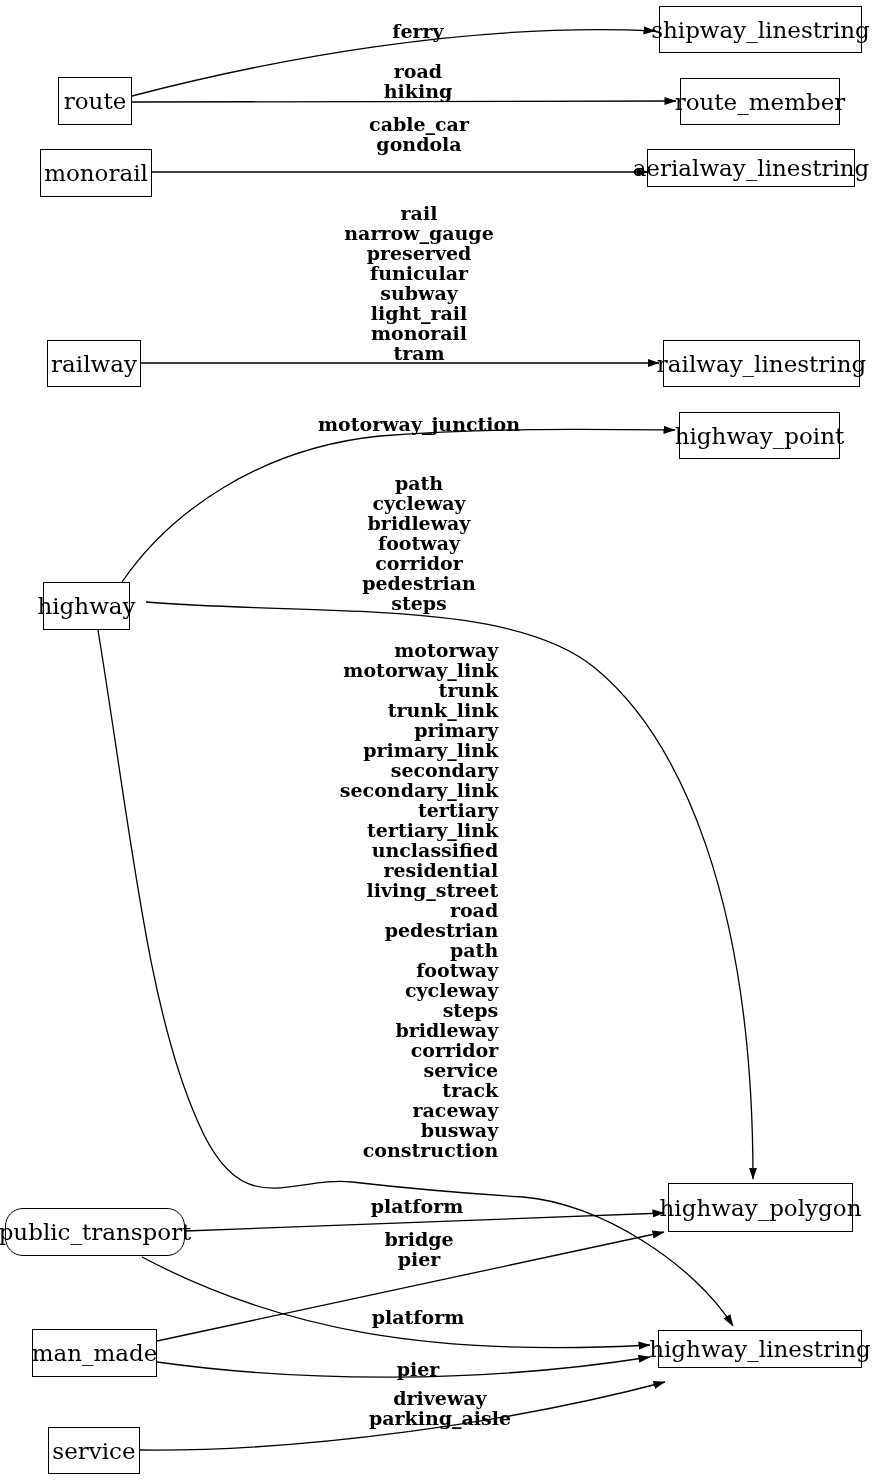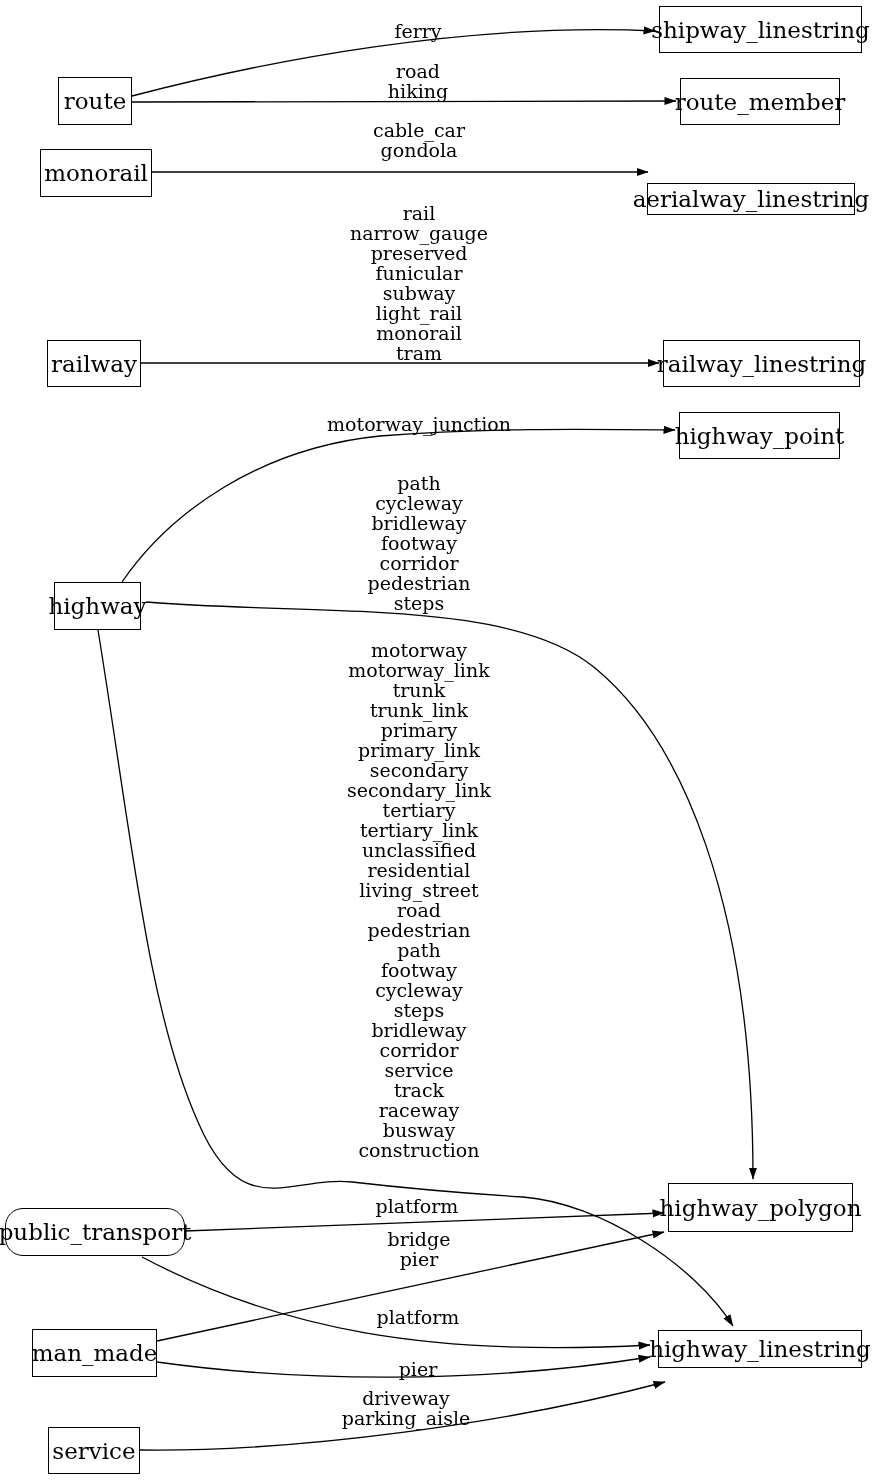--- a/index.html
+++ b/index.html
@@ -40,20 +40,21 @@
     white-space: nowrap;
   }
   .edge-label {
     position: absolute;
     transform: translateX(-50%);
     text-align: center;
     font-size: 19px;
     line-height: 20px;
     color: #000000;
     white-space: nowrap;
+    font-weight: bold;
   }
 </style>
 </head>
 <body>
 
 <div id="canvas">
   <svg id="edge-layer" viewBox="0 0 873 1480" xmlns="http://www.w3.org/2000/svg">
     <defs>
       <marker id="arrowhead" markerUnits="userSpaceOnUse" markerWidth="13" markerHeight="9" refX="11.5" refY="4.5" orient="auto">
         <path d="M0,0.4 L12,4.5 L0,8.6 z" fill="#000000"></path>
@@ -80,33 +81,33 @@
       </div>
       <div class="node" style="left: 659px; top: 6px; width: 203px; height: 47px;">
         <span>shipway_linestring</span>
       </div>
       <div class="node" style="left: 680px; top: 78px; width: 160px; height: 47px;">
         <span>route_member</span>
       </div>
       <div class="node" style="left: 40px; top: 149px; width: 112px; height: 48px;">
         <span>monorail</span>
       </div>
-      <div class="node" style="left: 647px; top: 149px; width: 208px; height: 32px; margin-top: 34px;">
+      <div class="node" style="left: 647px; top: 149px; width: 208px; height: 38px;">
         <span>aerialway_linestring</span>
       </div>
       <div class="node" style="left: 47px; top: 340px; width: 94px; height: 47px;">
         <span>railway</span>
       </div>
       <div class="node" style="left: 663px; top: 340px; width: 197px; height: 47px;">
         <span>railway_linestring</span>
       </div>
       <div class="node" style="left: 679px; top: 412px; width: 161px; height: 47px;">
         <span>highway_point</span>
       </div>
-      <div class="node" style="left: 43px; top: 582px; width: 87px; height: 48px; margin-left: 11px;">
+      <div class="node" style="left: 43px; top: 582px; width: 87px; height: 48px;">
         <span>highway</span>
       </div>
       <div class="node" style="left: 668px; top: 1183px; width: 185px; height: 49px;">
         <span>highway_polygon</span>
       </div>
       <div class="node" style="left: 5px; top: 1208px; width: 180px; height: 48px; border-radius: 18px;">
         <span>public_transport</span>
       </div>
       <div class="node" style="left: 32px; top: 1329px; width: 125px; height: 48px;">
         <span>man_made</span>
@@ -119,21 +120,21 @@
       </div>
     </div>
   <div id="labels">
       <div class="edge-label" style="left: 418px; top: 21px;">
         <div>ferry</div>
       </div>
       <div class="edge-label" style="left: 418px; top: 61px;">
         <div>road</div>
         <div>hiking</div>
       </div>
-      <div class="edge-label" style="left: 419px; top: 120px;">
+      <div class="edge-label" style="left: 419px; top: 114px;">
         <div>cable_car</div>
         <div>gondola</div>
       </div>
       <div class="edge-label" style="left: 419px; top: 203px;">
         <div>rail</div>
         <div>narrow_gauge</div>
         <div>preserved</div>
         <div>funicular</div>
         <div>subway</div>
         <div>light_rail</div>
@@ -145,21 +146,21 @@
       </div>
       <div class="edge-label" style="left: 419px; top: 473px;">
         <div>path</div>
         <div>cycleway</div>
         <div>bridleway</div>
         <div>footway</div>
         <div>corridor</div>
         <div>pedestrian</div>
         <div>steps</div>
       </div>
-      <div class="edge-label" style="left: 419px; top: 640px;">
+      <div class="edge-label" style="left: 419px; top: 640px; text-align: right;">
         <div>motorway</div>
         <div>motorway_link</div>
         <div>trunk</div>
         <div>trunk_link</div>
         <div>primary</div>
         <div>primary_link</div>
         <div>secondary</div>
         <div>secondary_link</div>
         <div>tertiary</div>
         <div>tertiary_link</div>
@@ -186,18 +187,18 @@
       <div class="edge-label" style="left: 419px; top: 1229px;">
         <div>bridge</div>
         <div>pier</div>
       </div>
       <div class="edge-label" style="left: 418px; top: 1307px;">
         <div>platform</div>
       </div>
       <div class="edge-label" style="left: 418px; top: 1359px;">
         <div>pier</div>
       </div>
-      <div class="edge-label" style="left: 406px; top: 1388px;">
+      <div class="edge-label" style="left: 440px; top: 1388px;">
         <div>driveway</div>
         <div>parking_aisle</div>
       </div>
     </div>
 </div>
 
 </body></html>

